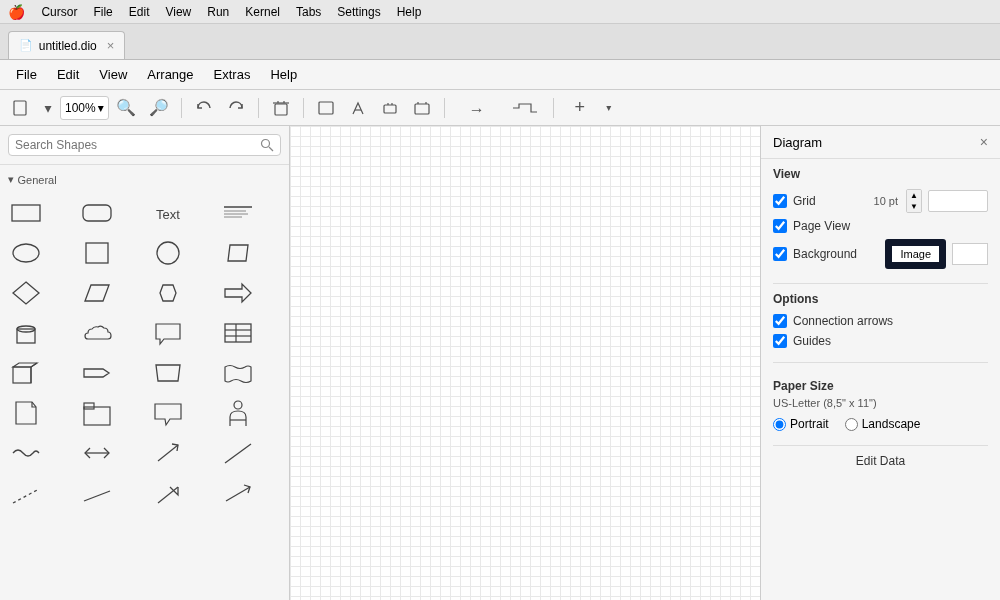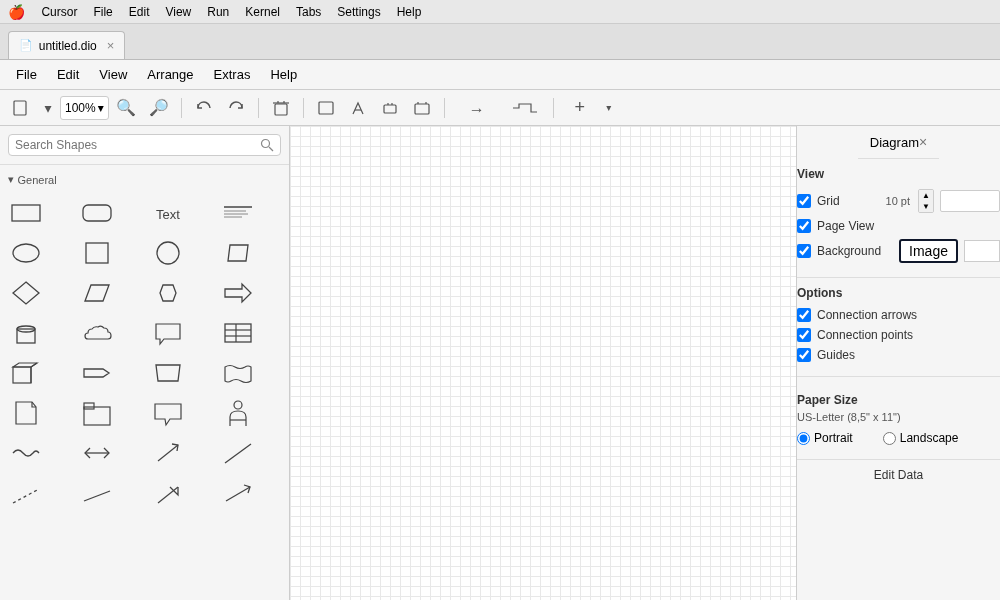--- a/index.html
+++ b/index.html
@@ -169,26 +169,25 @@
       background: #fff;
       position: relative;
       background-image:
         linear-gradient(to right, #e8e8e8 1px, transparent 1px),
         linear-gradient(to bottom, #e8e8e8 1px, transparent 1px);
       background-size: 10px 10px;
     }
 
     
     #right-panel {
-      width: 204px;
+      width: 240px;
       background: #f5f5f5;
       border-left: 1px solid #ccc;
       display: flex;
       flex-direction: column;
-      align-items: center;
     }
     #right-panel-header {
       display: flex;
       align-items: center;
       justify-content: space-between;
       padding: 8px 12px;
       border-bottom: 1px solid #ddd;
       font-size: 13px;
       font-weight: 500;
     }
@@ -232,35 +231,35 @@
       width: 14px; height: 11px;
       background: #f0f0f0;
       display: flex; align-items: center; justify-content: center;
       font-size: 8px;
       cursor: pointer;
       border: none;
       line-height: 1;
     }
     .image-btn {
       padding: 2px 8px;
-      border: 2px solid #0f172a;
+      border: 7px solid #0f172a;
       border-radius: 3px;
       background: white;
-      font-size: 14px;
+      font-size: 11px;
       cursor: pointer;
       margin-left: 12px;
     }
     .bg-preview {
       width: 36px; height: 22px;
       border: 1px solid #ccc;
       background: white;
     }
     .paper-size-title { font-size: 12px; font-weight: 600; margin-bottom: 4px; color: #333; margin-top: 16px; }
     .paper-size-val { font-size: 11px; color: #555; margin-bottom: 8px; }
-    .radio-row { display: flex; align-items: center; gap: 30px; margin-bottom: 8px; }
+    .radio-row { display: flex; align-items: center; gap: 16px; margin-bottom: 8px; }
     .radio-option { display: flex; align-items: center; gap: 4px; font-size: 12px; cursor: pointer; }
     .radio-input { width: 13px; height: 13px; cursor: pointer; }
     .panel-divider { height: 1px; background: #ddd; margin: 8px 0; }
     .panel-link {
       font-size: 12px;
       color: #333;
       text-align: center;
       margin-bottom: 4px;
       cursor: pointer;
       text-decoration: none;
@@ -640,24 +639,20 @@
 
         <div class="panel-section">
           <div class="panel-section-title">Options</div>
 
           <div class="panel-row">
             <input type="checkbox" class="panel-checkbox" checked="" style="">
             <span class="panel-label">Connection arrows</span>
           </div>
           <div class="panel-row">
             <input type="checkbox" class="panel-checkbox" checked="" style="">
-            <span class="panel-label">Connection points</span>
-          </div>
-          <div class="panel-row">
-            <input type="checkbox" class="panel-checkbox" checked="" style="">
             <span class="panel-label">Guides</span>
           </div>
         </div>
 
         <div class="panel-divider"></div>
 
         <div class="panel-section">
           <div class="paper-size-title">Paper Size</div>
           <div class="paper-size-val">US-Letter (8,5" x 11")</div>
           <div class="radio-row">

